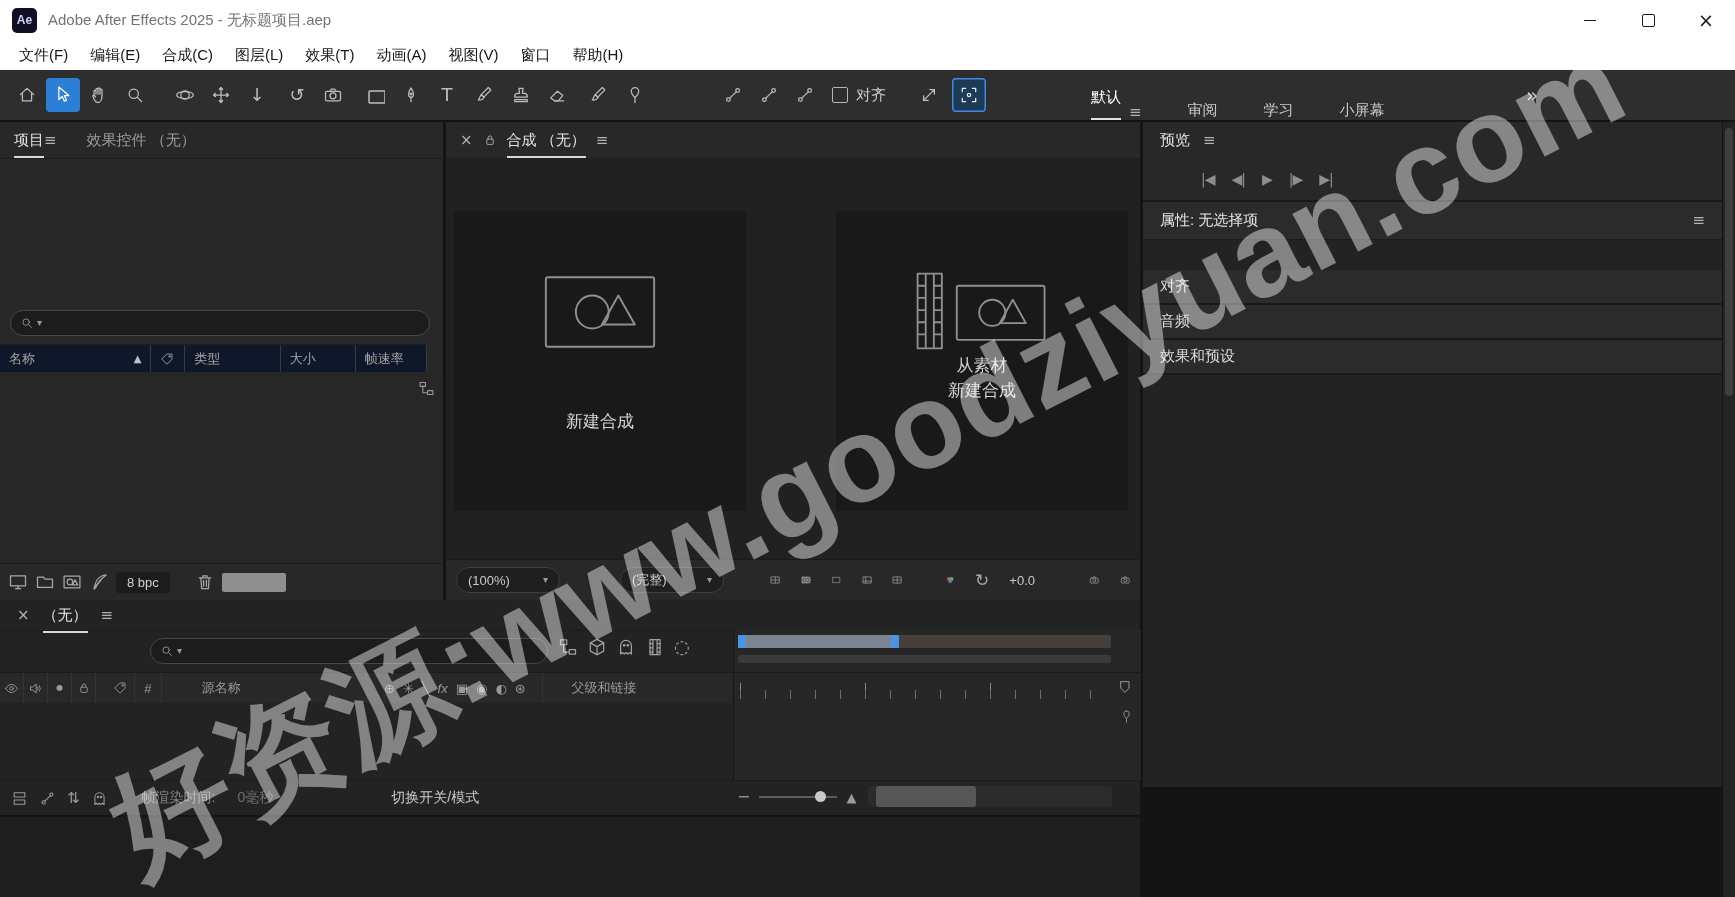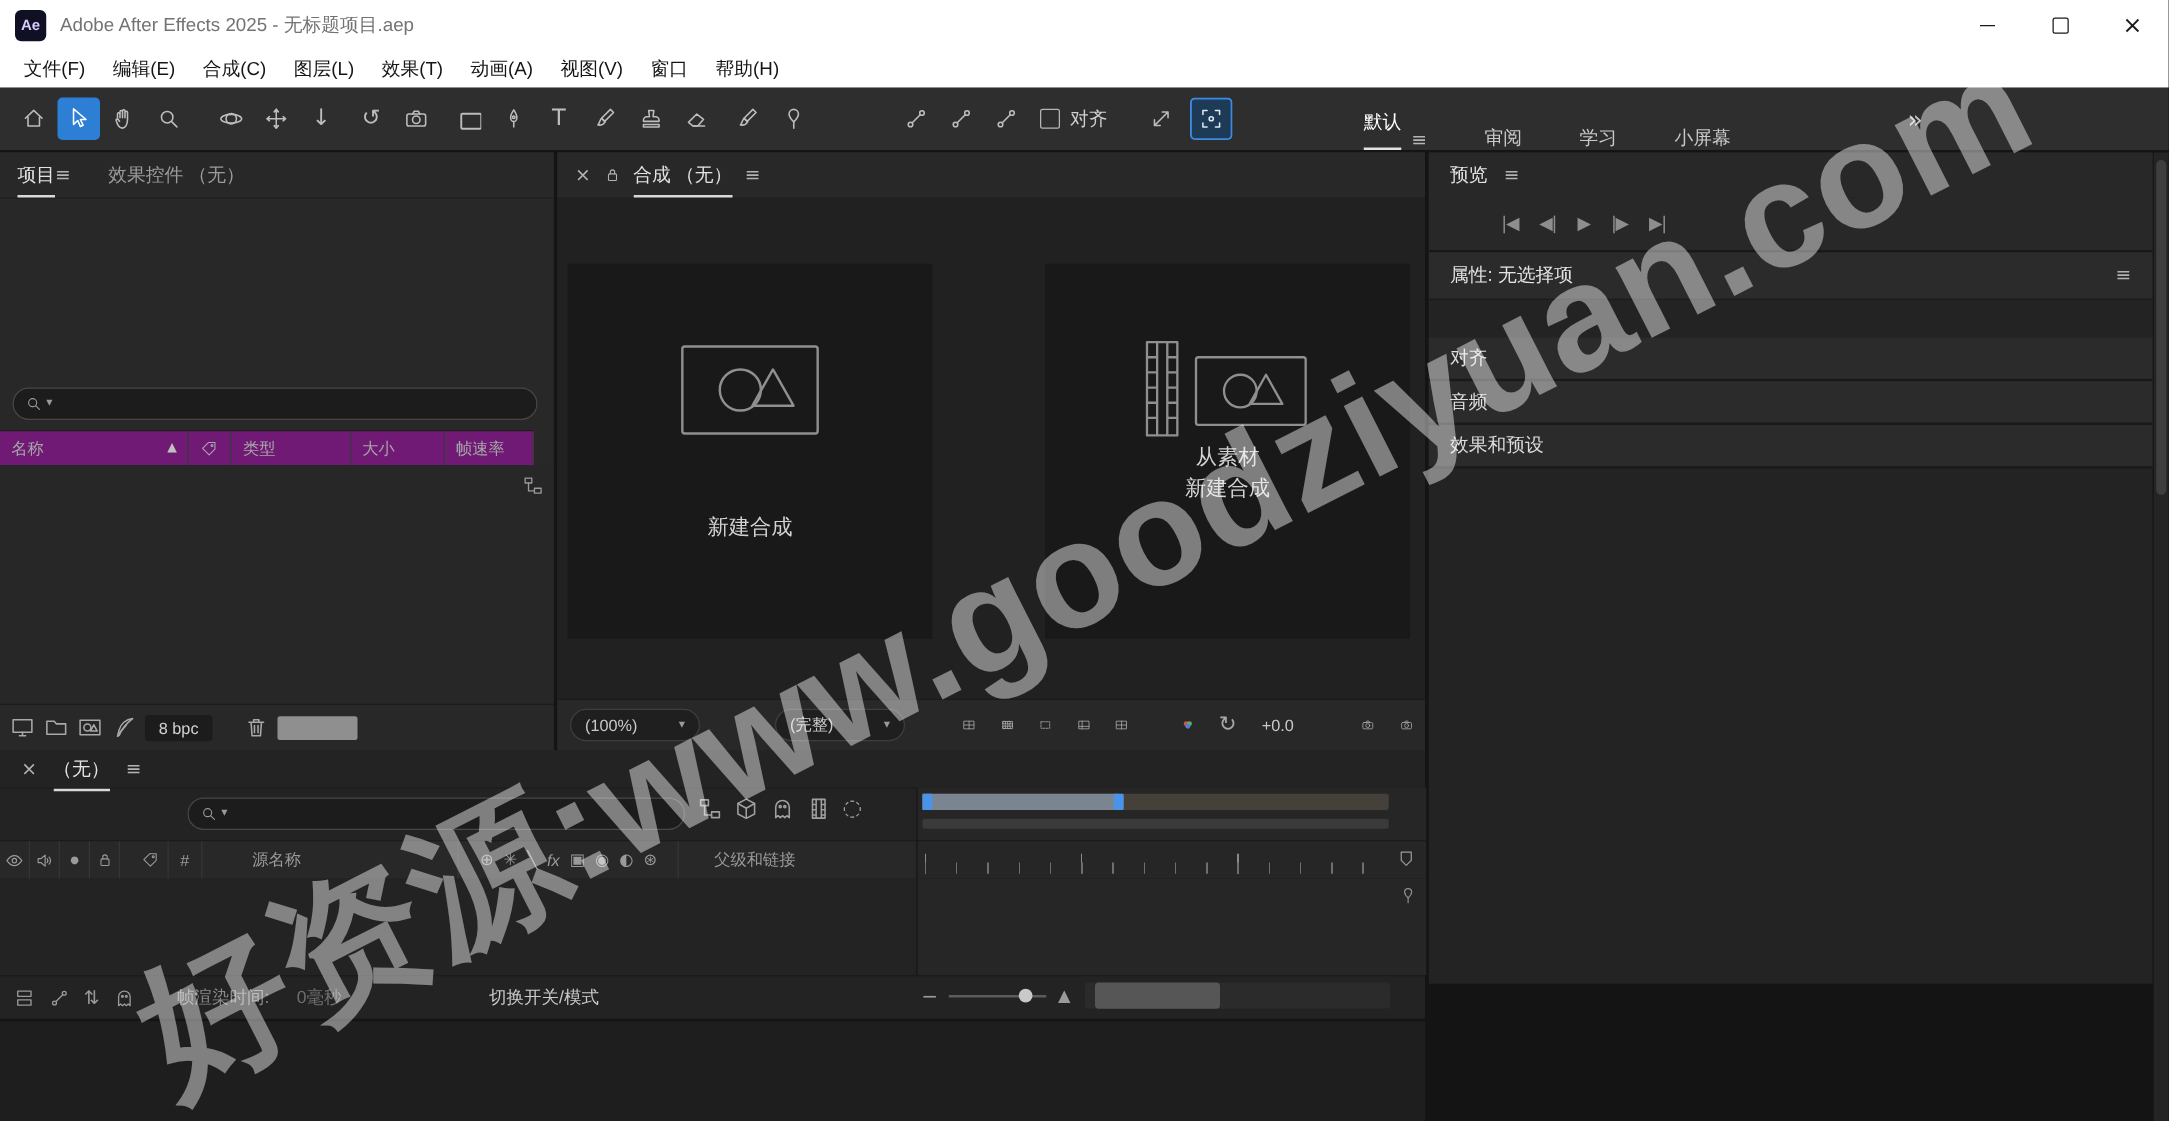--- a/index.html
+++ b/index.html
@@ -41,21 +41,21 @@
   .tabtext{font-size:15px;color:#e3e3e3}
   .tabdim{font-size:15px;color:#9b9b9b}
   .pmenu{color:#b2b2b2;font-size:15px}
   .closex{color:#b2b2b2;font-size:15px}
   .underline{border-bottom:2px solid #d9d9d9;padding:8px 0 6px}
   .searchpill{height:24px;background:#1c1c1c;border:1px solid #474747;border-radius:13px;display:flex;align-items:center;gap:3px;padding:0 9px;color:#9a9a9a}
   .searchpill .caret{font-size:10px;color:#9a9a9a}
   
   #project{top:122px;left:0;width:443px;height:478px}
   #project .searchpill{position:absolute;left:10px;right:13px;top:188px}
-  .projcols{position:absolute;top:222px;left:0;right:16px;height:27px;background:#701a75;border-top:1px solid #1e1e1e;border-bottom:1px solid #1e1e1e;
+  .projcols{position:absolute;top:222px;left:0;right:16px;height:27px;background:#0f172a;border-top:1px solid #1e1e1e;border-bottom:1px solid #1e1e1e;
             display:flex;align-items:flex-start;font-size:13px;color:#a6a6a6}
   .pc{height:100%;display:flex;align-items:center;padding:0 9px;border-right:1px solid #3a3a3a;gap:6px}
   .pc .sort{font-size:10px;color:#c0c0c0;margin-left:auto}
   .projlist{position:absolute;top:250px;left:0;right:0;bottom:36px;background:#272727}
   .projflow{position:absolute;right:8px;top:8px;color:#9a9a9a}
   .projbottom{position:absolute;left:0;right:0;bottom:0;height:36px;background:#282828;border-top:1px solid #1c1c1c;
               display:flex;align-items:center;gap:7px;padding:0 8px;color:#a8a8a8}
   .bpcpill{background:#1c1c1c;border-radius:3px;padding:3px 11px;font-size:13px;color:#d2d2d2}
   .meter{width:64px;height:19px;background:#8f8f8f;border-radius:2px}
   

